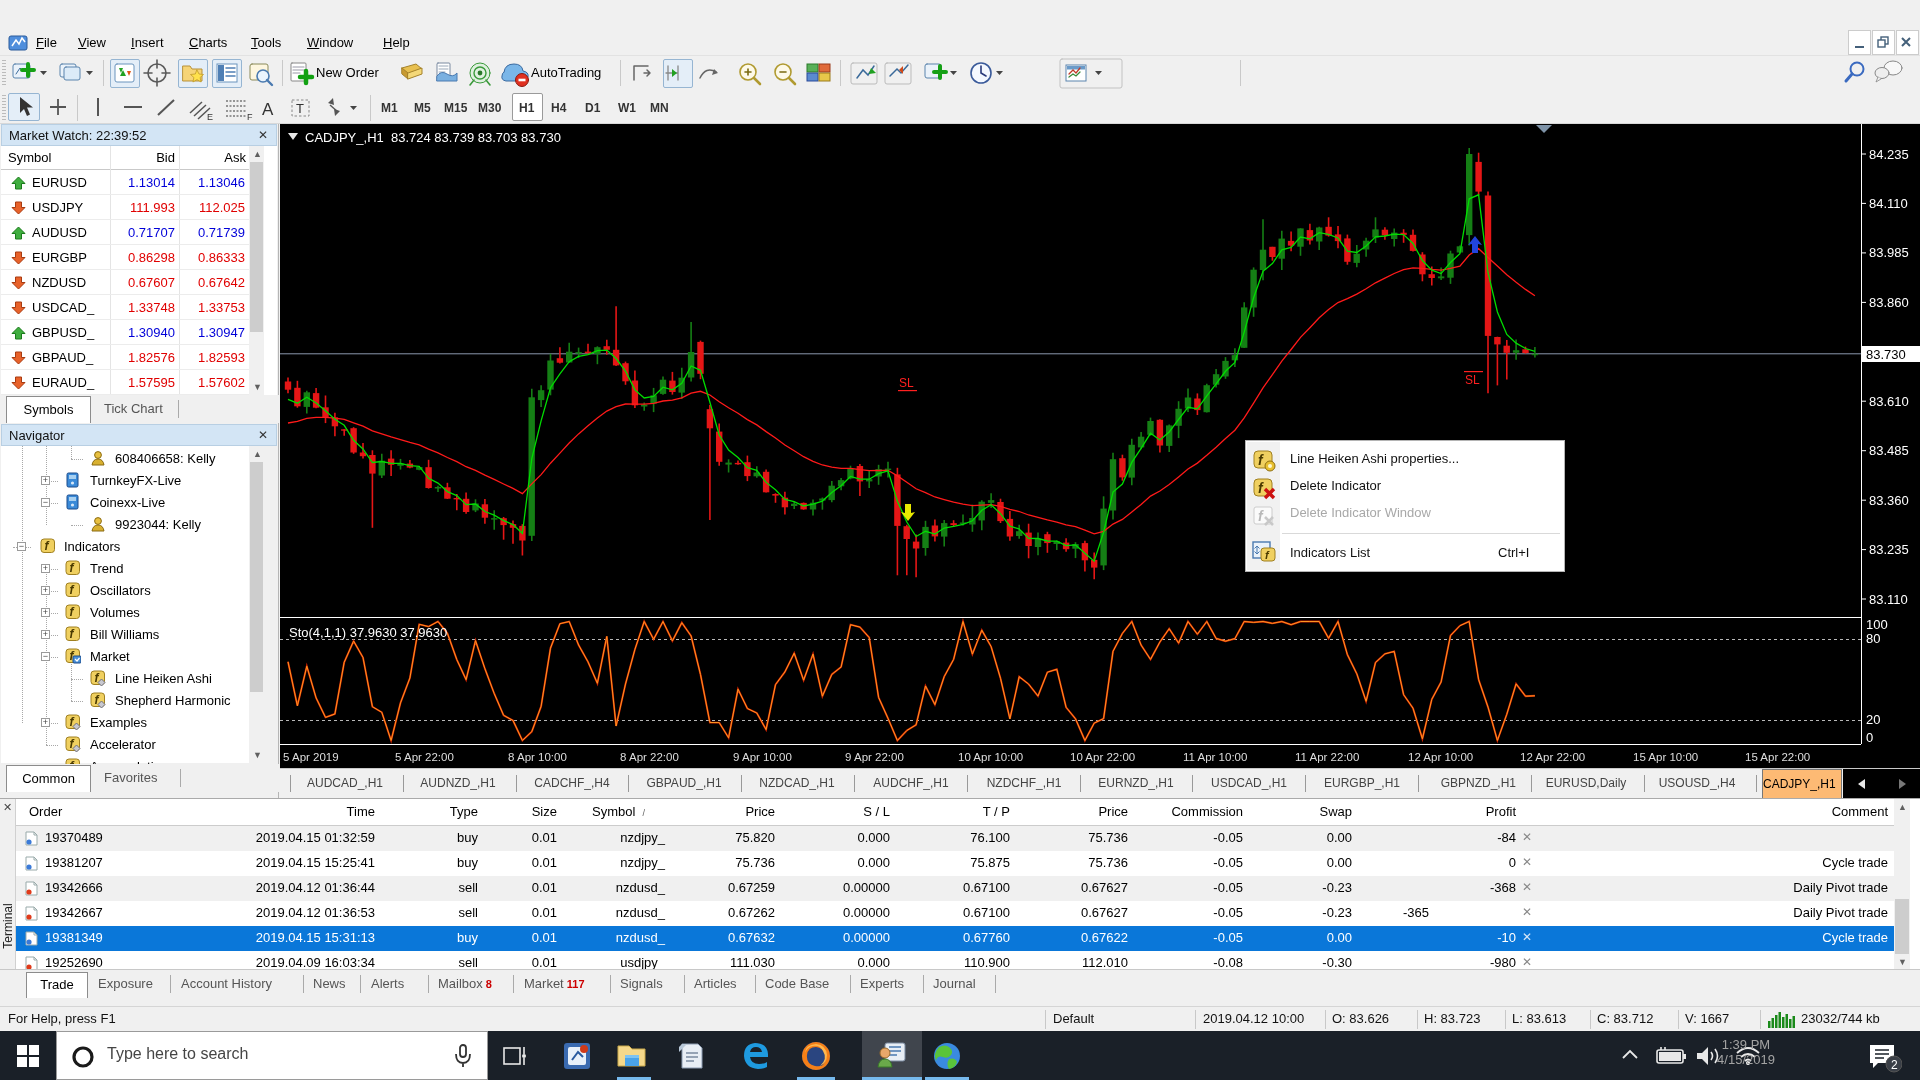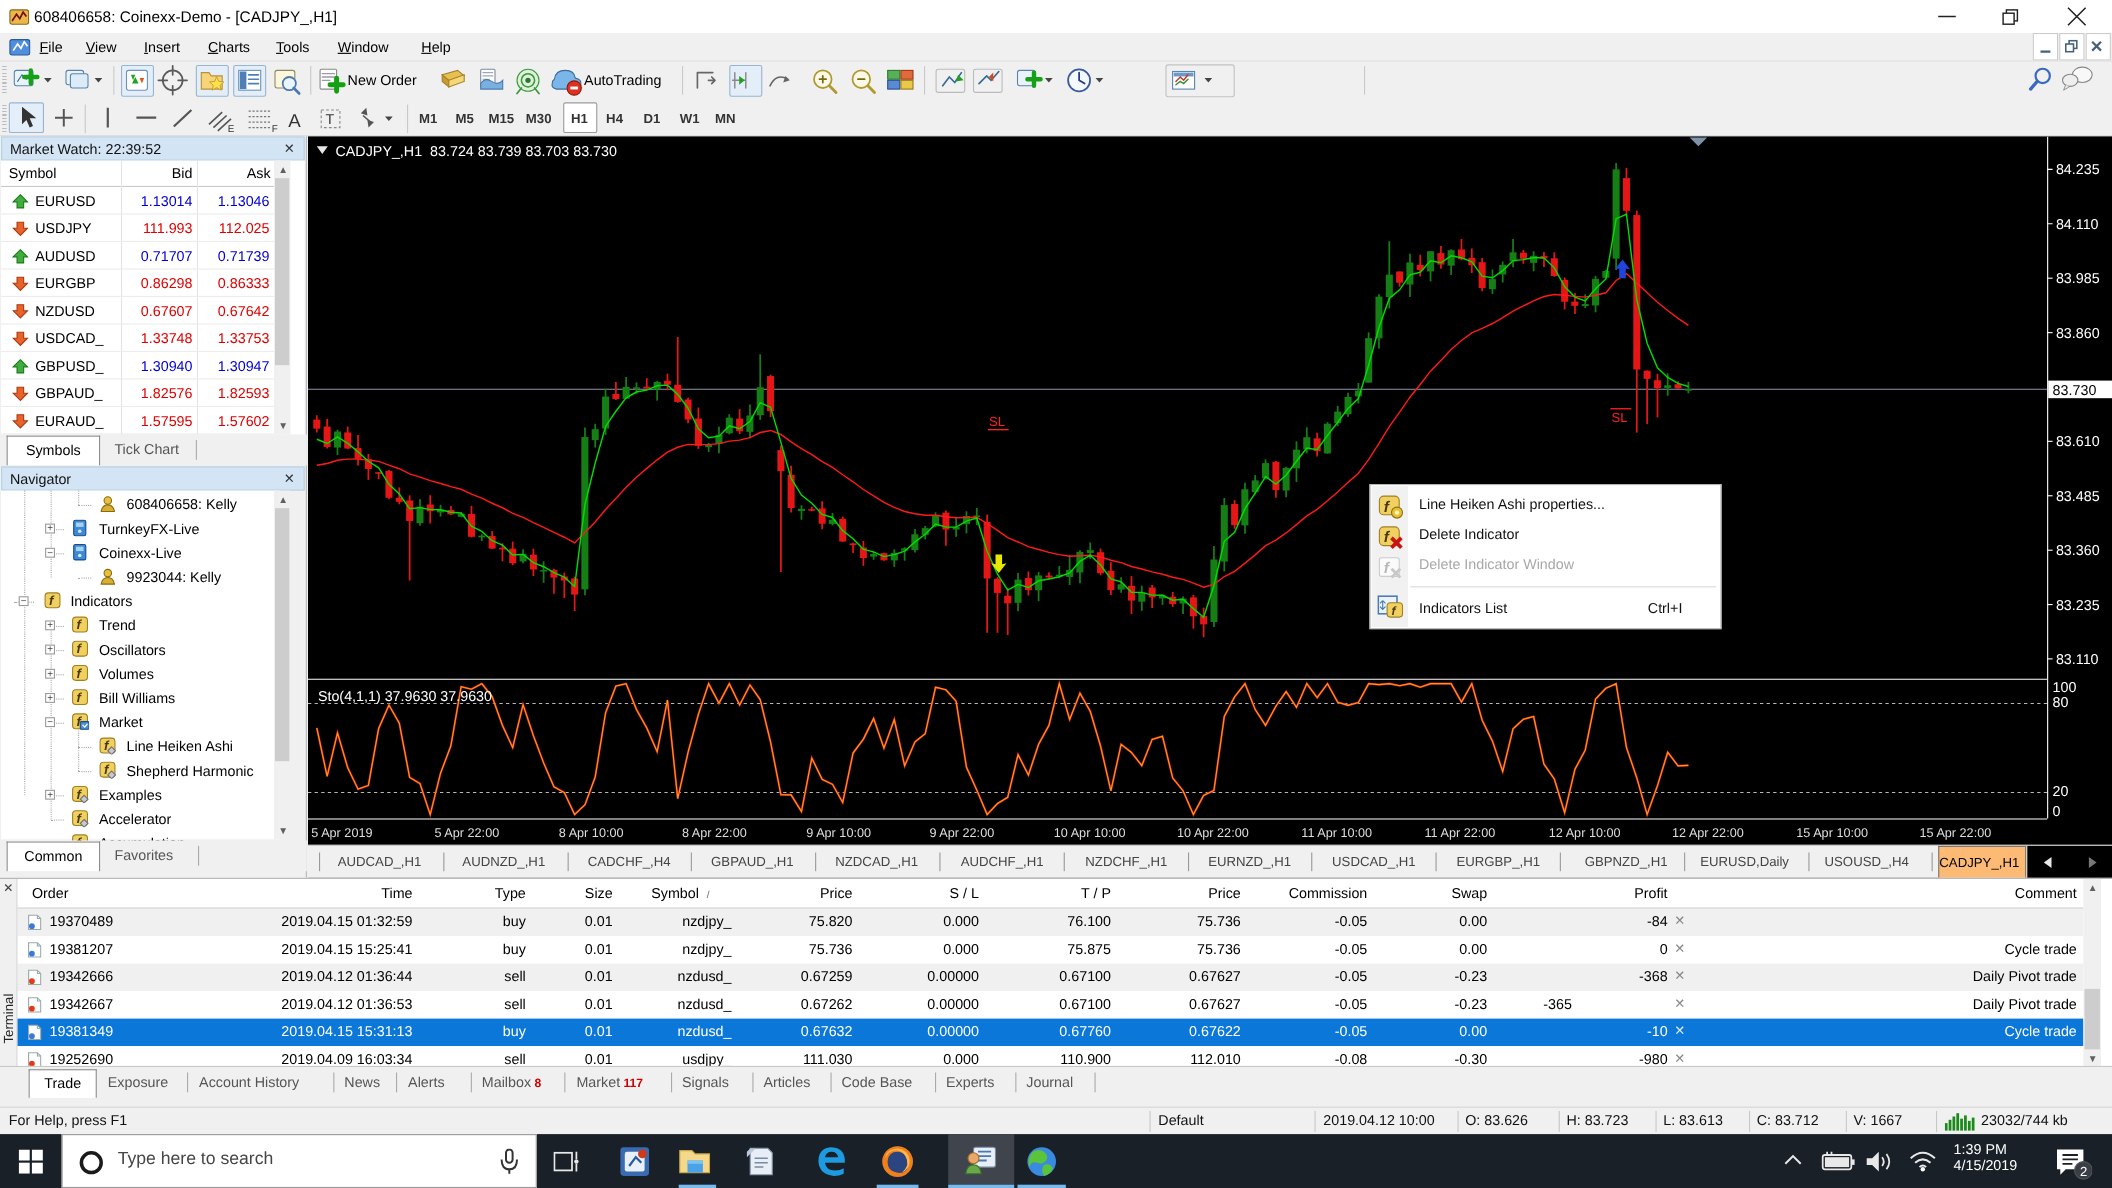--- a/index.html
+++ b/index.html
@@ -49,33 +49,20 @@
 .trowbg { position:absolute; left:16px; width:1878px; height:25px; }
 #statusbar { position:absolute; left:0; top:1006px; width:1920px; height:25px; background:#f0f0f0; border-top:1px solid #d5d5d5; font-size:13px; color:#111; }
 .ssep { position:absolute; top:3px; width:1px; height:19px; background:#c8c8c8; }
 .sitem { position:absolute; top:4px; font-size:13px; color:#111; }
 
 #taskbar { position:absolute; left:0; top:1031px; width:1920px; height:49px; background:#1a2028; }
 .uline { position:absolute; top:46px; height:3px; background:#76b9ed; }
 </style></head>
 <body>
 <div id="app">
-<div id="titlebar">
- <svg class="abs" style="left:8px;top:6px" width="19" height="19" viewBox="0 0 19 19">
-        <rect x="1" y="3" width="17" height="13" rx="2" fill="#e8b84b" stroke="#8a6a14"></rect>
-        <path d="M3 13 L7 7 L10 11 L13 5 L16 9" stroke="#7a1111" stroke-width="1.6" fill="none"></path>
-      </svg>
- <div class="txt">608406658: Coinexx-Demo - [CADJPY_,H1]</div>
- <svg class="abs" style="left:1758px;top:0" width="162" height="30" viewBox="0 0 162 30">
-  <line x1="4" y1="15" x2="20" y2="15" stroke="#222" stroke-width="1.4"></line>
-  <rect x="66" y="9" width="10" height="10" fill="none" stroke="#222" stroke-width="1.3"></rect>
-  <rect x="63" y="12" width="10" height="10" fill="#fff" stroke="#222" stroke-width="1.3"></rect>
-  <path d="M122 7 L138 23 M138 7 L122 23" stroke="#222" stroke-width="1.4"></path>
- </svg>
-</div>
 <div id="tb1">
  <div class="grip"></div>
  <div class="tbtn-on" style="left:110px;top:3px;width:30px;height:29px"></div>
  <div class="tbtn-on" style="left:178px;top:3px;width:30px;height:29px"></div>
  <div class="tbtn-on" style="left:212px;top:3px;width:30px;height:29px"></div>
  <div class="tbtn-on" style="left:663px;top:3px;width:30px;height:29px"></div>
  <div class="tsep" style="left:103px"></div>
  <div class="tsep" style="left:282px"></div>
  <div class="tsep" style="left:620px"></div>
  <div class="tsep" style="left:840px"></div>
@@ -1163,21 +1150,21 @@
   <path d="M8 4 v-3 m4 3 v-3" stroke="#e8e8e8" stroke-width="1.6"></path>
  </svg>
  <svg class="abs" style="left:1695px;top:14px" width="26" height="22" viewBox="0 0 26 22">
   <path d="M2 8 h5 l6 -6 v18 l-6 -6 h-5 z" fill="#e8e8e8"></path>
   <path d="M16 7 q3 4 0 8 M20 4 q5 7 0 14" fill="none" stroke="#e8e8e8" stroke-width="1.6"></path>
  </svg>
  <svg class="abs" style="left:1735px;top:15px" width="26" height="20" viewBox="0 0 26 20">
   <path d="M2 7 q11 -10 22 0 M6 11 q7 -6 14 0 M10 15 q3 -3 6 0" fill="none" stroke="#e8e8e8" stroke-width="1.8"></path>
   <circle cx="13" cy="17" r="2" fill="#fff"></circle>
  </svg>
- <div class="abs" style="left:1776px;top:6px;width:80px;height:38px;color:#ffffff;font-size:13px;text-align:left">1:39 PM<br>4/15/2019</div>
+ <div class="abs" style="left:1706px;top:6px;width:80px;height:38px;color:#a3a3a3;font-size:13px;text-align:center">1:39 PM<br>4/15/2019</div>
  <svg class="abs" style="left:1868px;top:12px" width="34" height="30" viewBox="0 0 34 30">
   <path d="M2 2 h24 v18 h-16 l-5 5 v-5 h-3 z" fill="#fff"></path>
   <path d="M7 7 h14 M7 11 h14 M7 15 h9" stroke="#1a2028" stroke-width="1.6"></path>
   <circle cx="26" cy="21" r="8" fill="#3a3f47" stroke="#555"></circle>
   <text x="23" y="26" font-size="12px" fill="#fff">2</text>
  </svg>
 </div>
 </div>
 
 </body></html>

